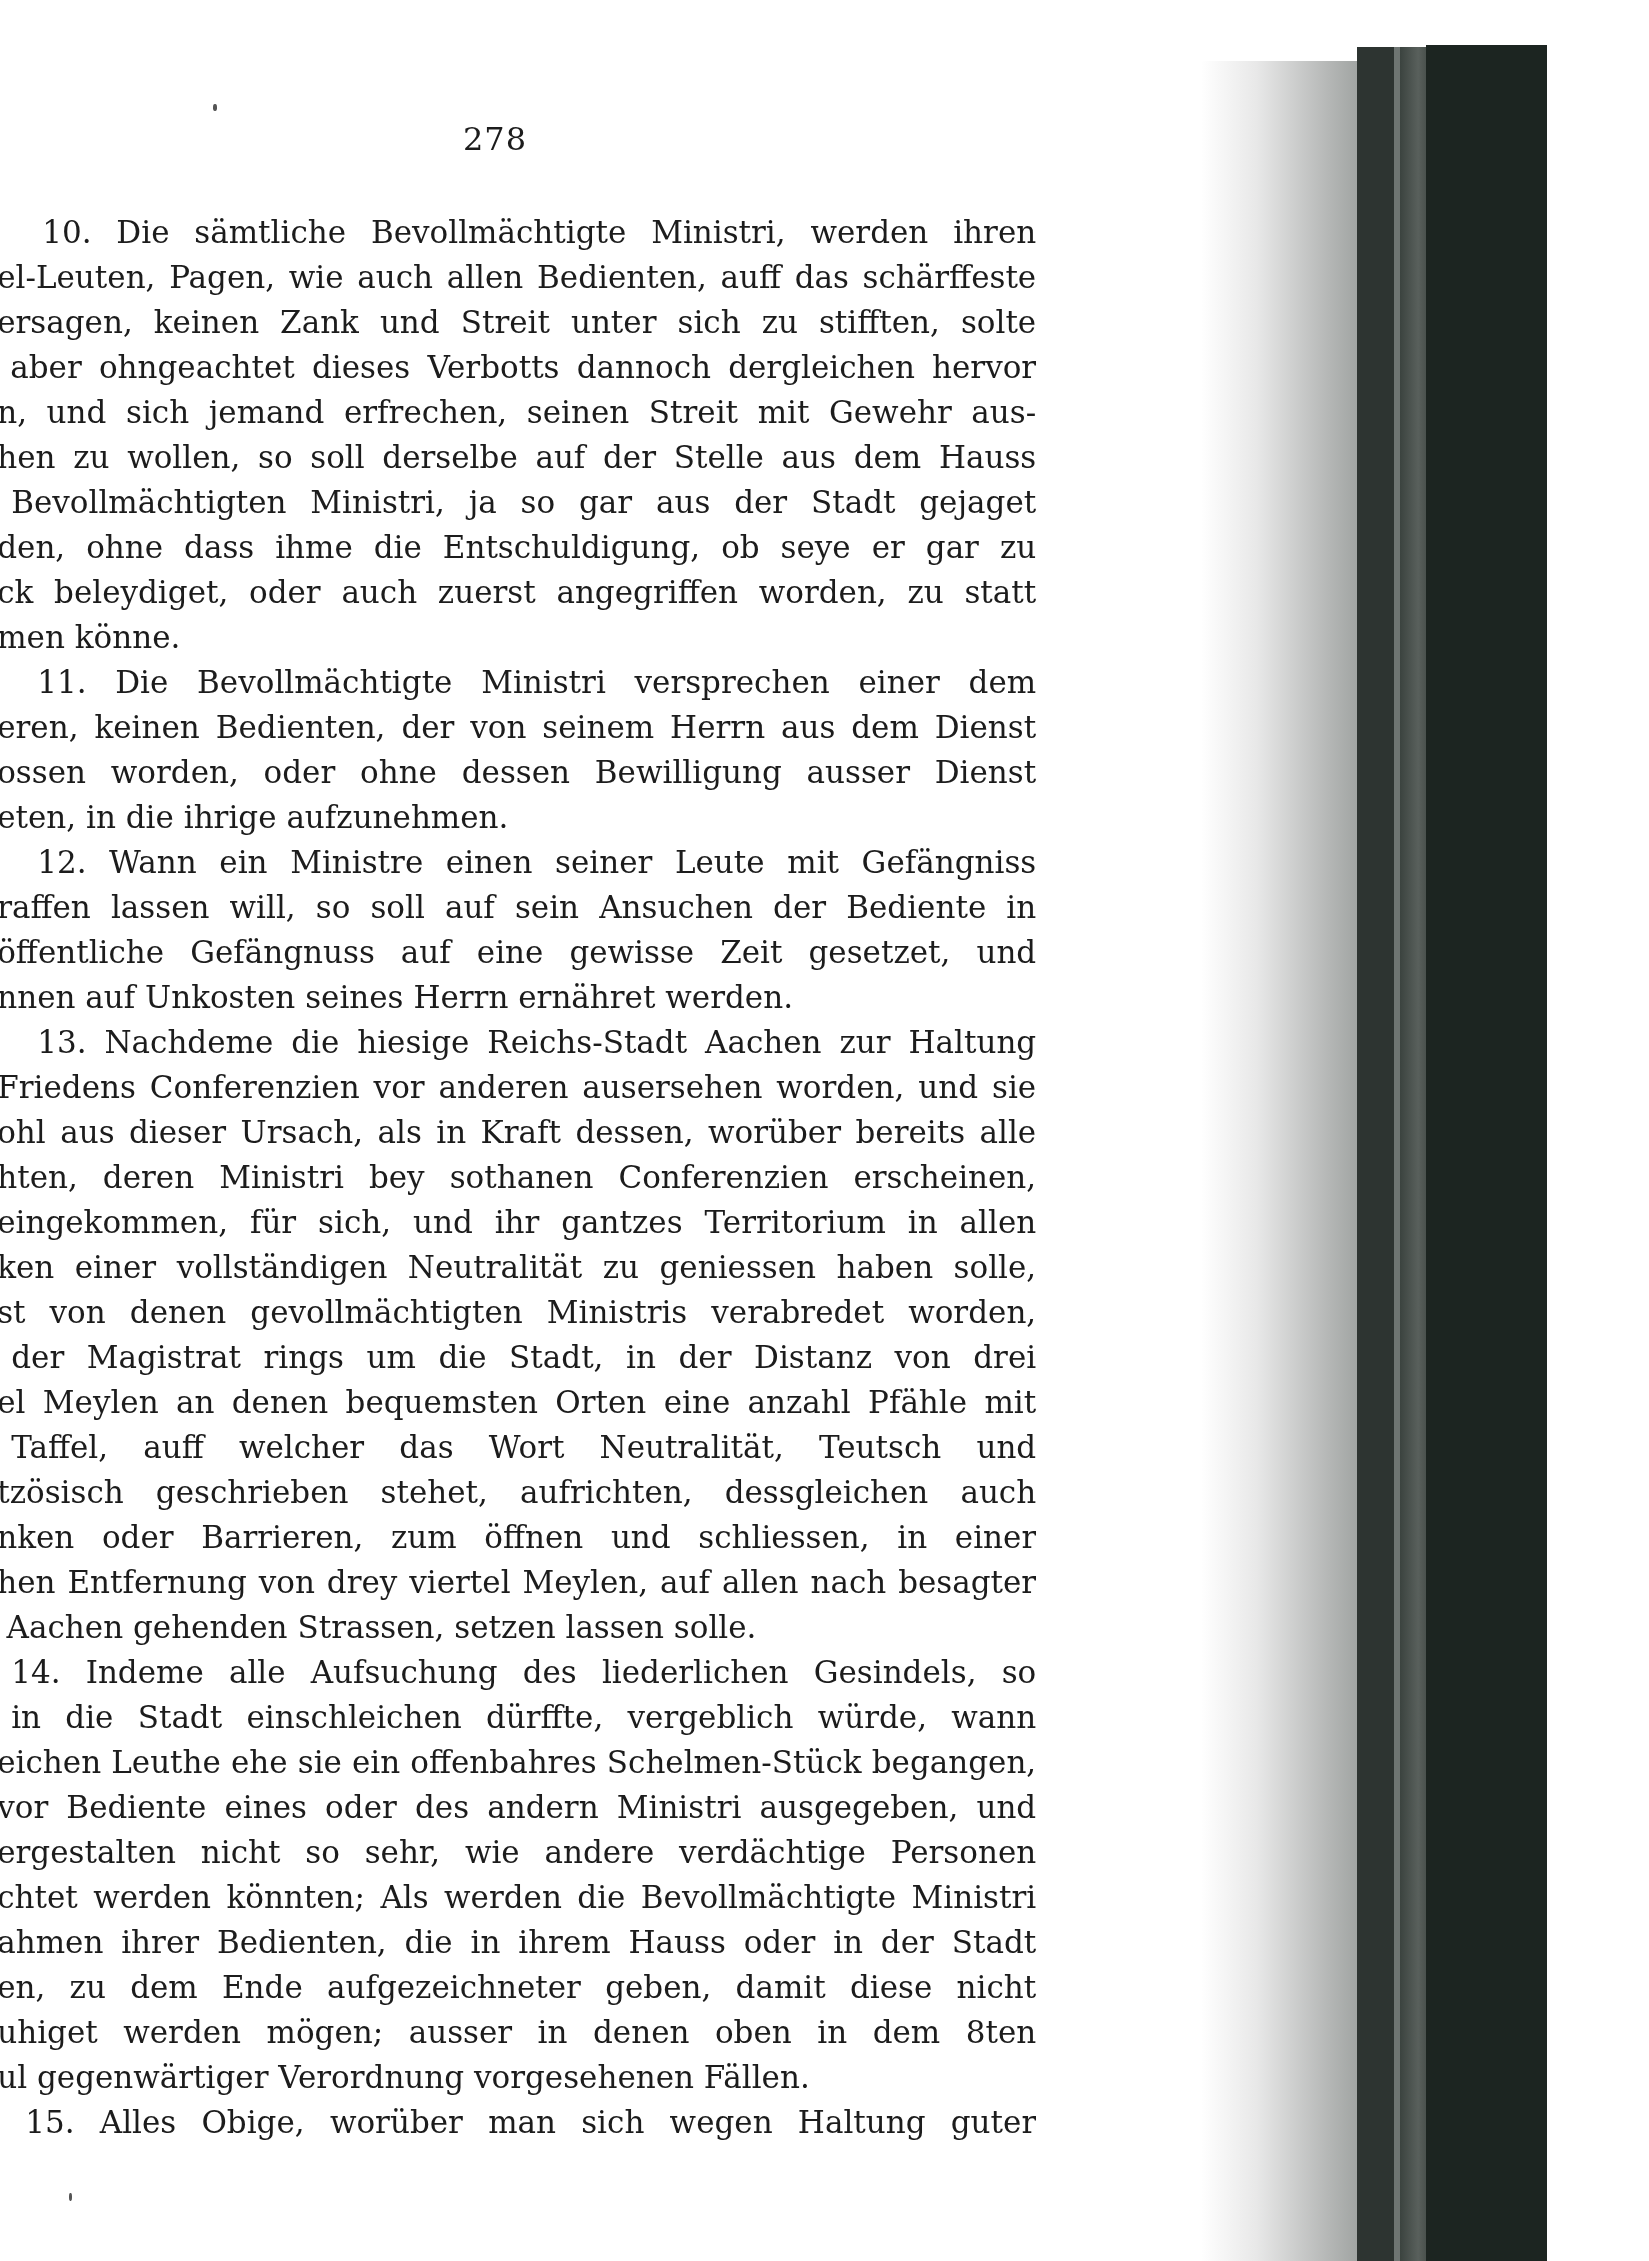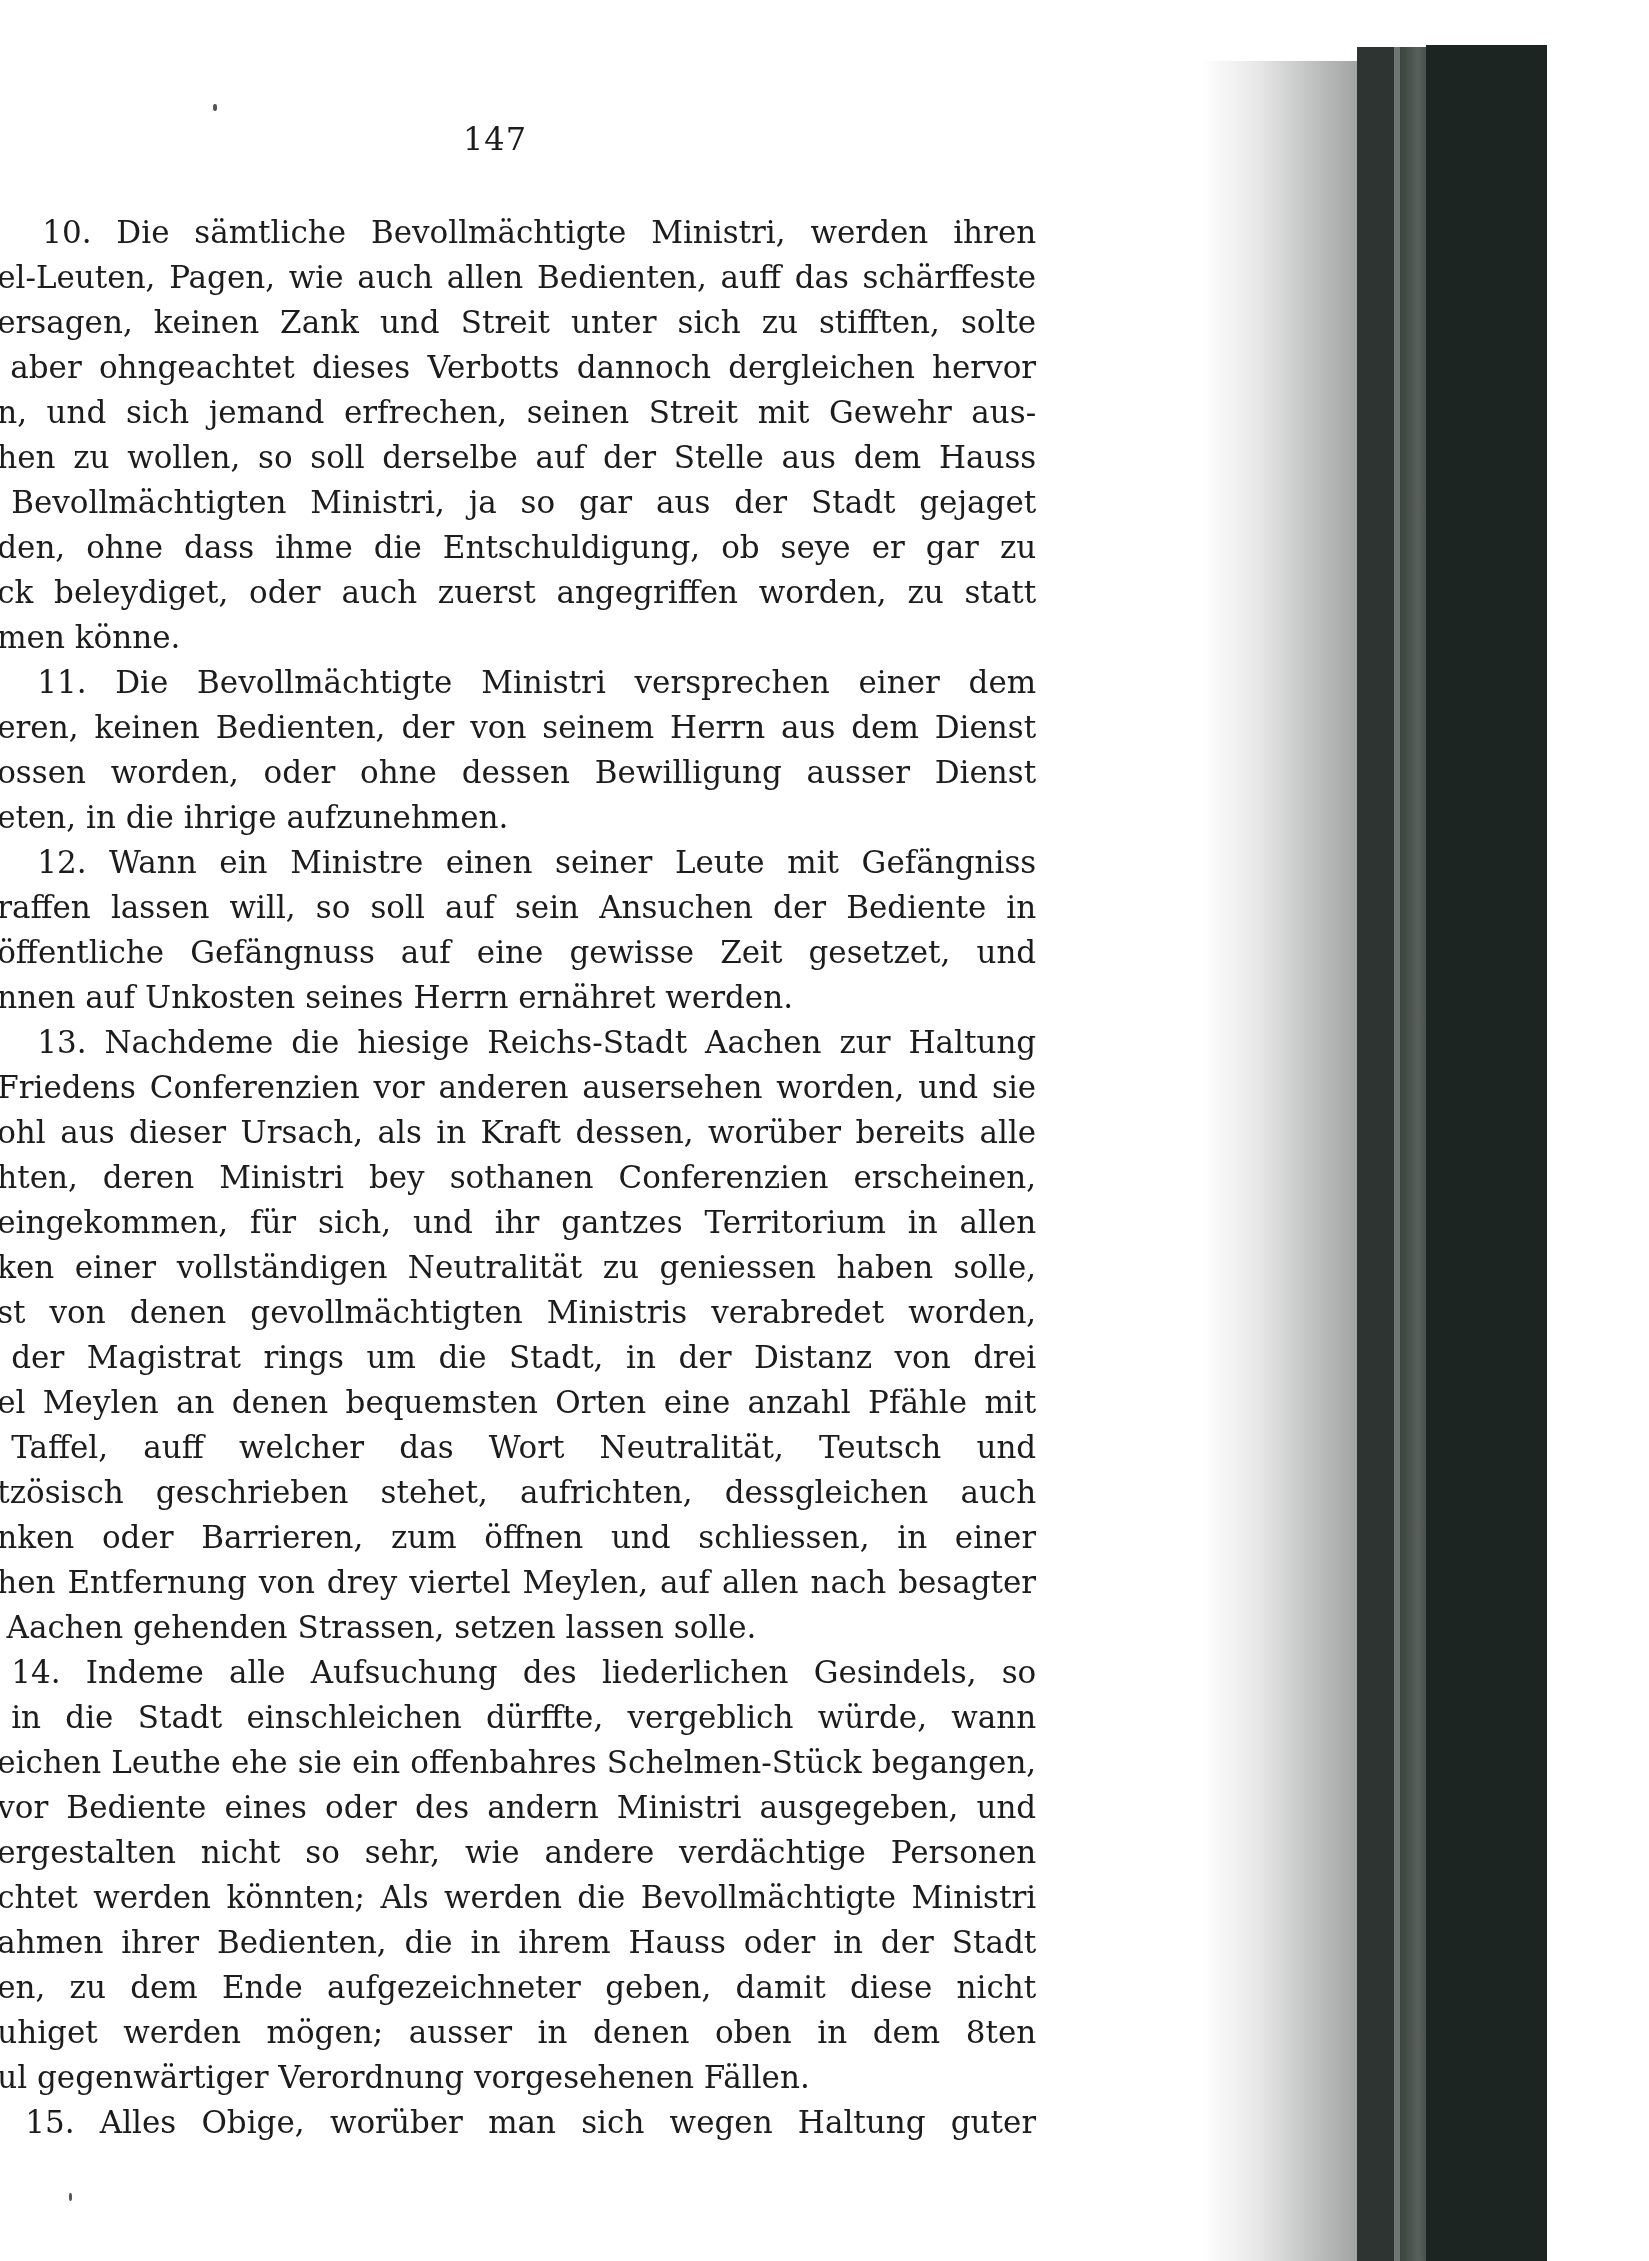--- a/index.html
+++ b/index.html
@@ -53,21 +53,21 @@
     position:absolute; left:1547px; top:0; width:102px; height:2261px; background:#ffffff;
   }
 </style>
 </head>
 <body>
 
 <div class="page">
   <div class="speck" style="left:213px;top:104px;"></div>
   <div class="speck" style="left:69px;top:2193px;width:2.8px;height:7.5px;"></div>
 
-  <div class="page-number">147</div>
+  <div class="page-number">278</div>
 
   <div class="text-block" id="text-block">
       <div class="line" style="padding-left: 45px;">10. Die sämtliche Bevollmächtigte Ministri, werden ihren</div>
       <div class="line">el-Leuten, Pagen, wie auch allen Bedienten, auff das schärffeste</div>
       <div class="line">ersagen, keinen Zank und Streit unter sich zu stifften, solte</div>
       <div class="line" style="padding-left: 13px;">aber ohngeachtet dieses Verbotts dannoch dergleichen hervor</div>
       <div class="line">n, und sich jemand erfrechen, seinen Streit mit Gewehr aus-</div>
       <div class="line">hen zu wollen, so soll derselbe auf der Stelle aus dem Hauss</div>
       <div class="line" style="padding-left: 14px;">Bevollmächtigten Ministri, ja so gar aus der Stadt gejaget</div>
       <div class="line">den, ohne dass ihme die Entschuldigung, ob seye er gar zu</div>

